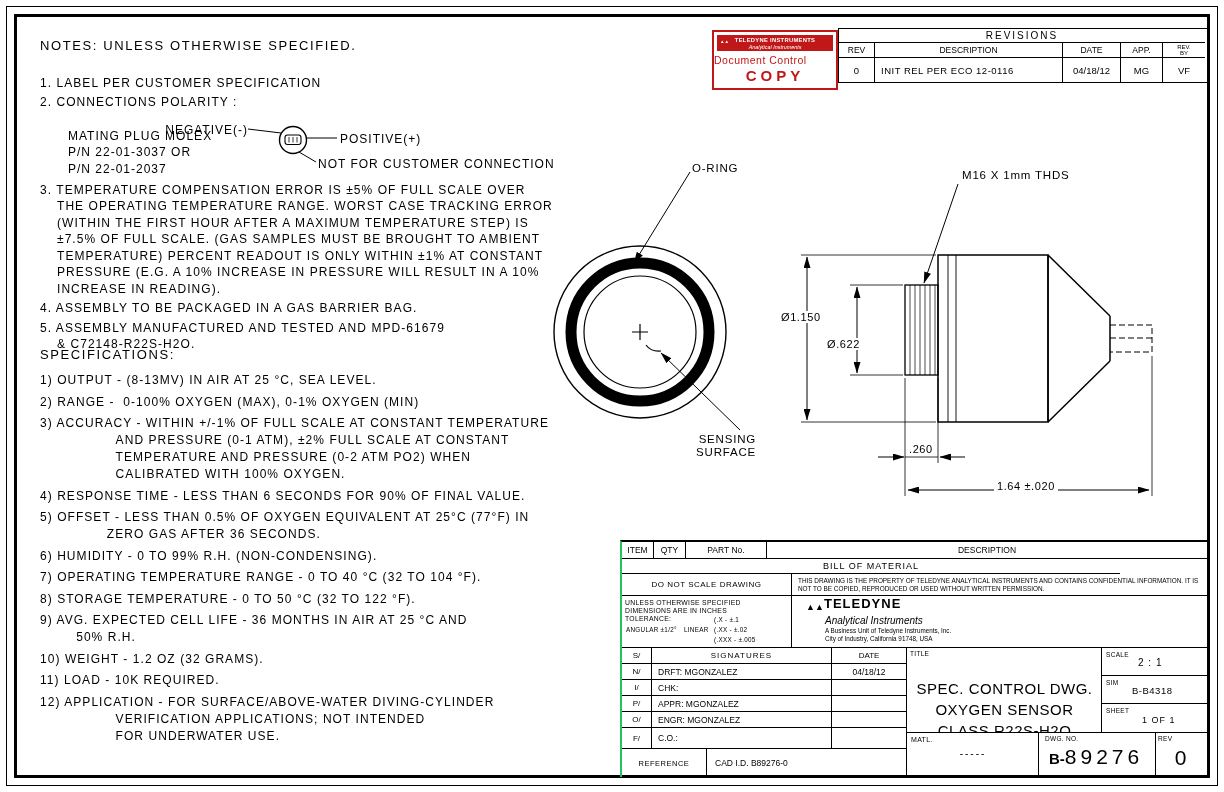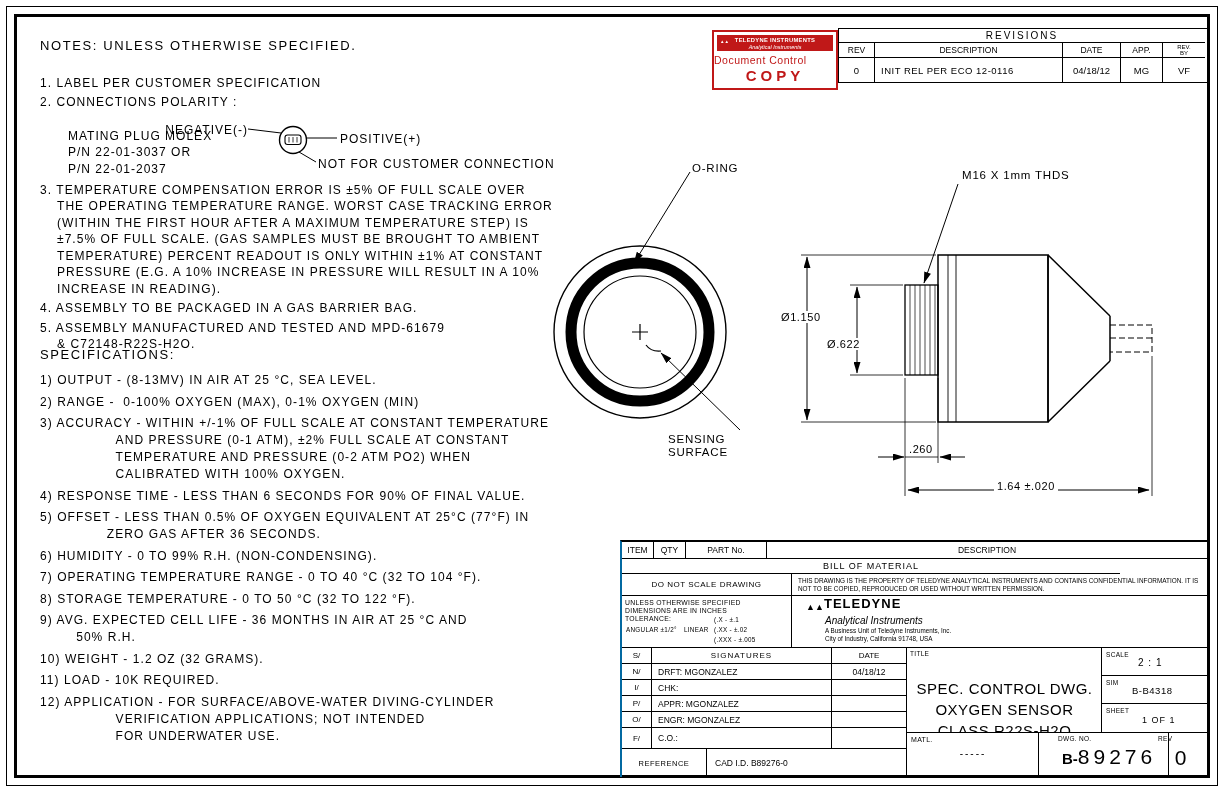--- a/index.html
+++ b/index.html
@@ -30,21 +30,21 @@
   .stamp-strip .s1{font-size:5.8px;font-weight:bold;letter-spacing:.3px;line-height:7px;margin-top:1.5px}
   .stamp-strip .s2{font-size:5.4px;font-style:italic;line-height:6px}
   .stamp-dc{position:absolute;left:0;right:0;top:22px;text-align:left;color:#c01818;font-size:10.5px;letter-spacing:.5px}
   .stamp-copy{position:absolute;left:0;right:0;top:35px;text-align:center;color:#c01818;font-size:15px;font-weight:bold;letter-spacing:4px}
 
   .rev{position:absolute;left:838px;top:28px;width:369px;height:53px;border:1.5px solid #000}
 
   .dwg-label{position:absolute;font-size:11.5px;letter-spacing:.8px}
   .dim-label{position:absolute;font-size:11px;letter-spacing:.6px;background:#fff;padding:0 3px}
 
-  .tb{position:absolute;left:620px;top:540px;width:587px;height:235px;border-left:2px solid #0369a1;border-top:2px solid #000}
+  .tb{position:absolute;left:620px;top:540px;width:587px;height:235px;border-left:2px solid #22c55e;border-top:2px solid #000}
   .lbl{position:absolute;font-size:6.5px;letter-spacing:.3px}
 </style>
 </head>
 <body>
 
 <div class="sheet-outer"></div>
 <div class="sheet-inner"></div>
 
 <div class="notes">
   <div class="notes-title">NOTES: UNLESS OTHERWISE SPECIFIED.</div>
@@ -170,21 +170,21 @@
         <line x1="965" y1="457" x2="940" y2="457" marker-end="url(#arr)"></line>
         <line x1="905" y1="457" x2="938" y2="457" stroke-width="0.8"></line>
         <line x1="908" y1="490" x2="1149" y2="490" marker-start="url(#arr)" marker-end="url(#arr)"></line>
       </g>
     </g>
   </g>
 </svg>
 
 <span class="dwg-label" style="left:692px;top:162px">O-RING</span>
 <span class="dwg-label" style="left:962px;top:169px">M16 X 1mm THDS</span>
-<span class="dwg-label prl" style="left:668px;top:433px;width:88px;text-align:left;line-height:13px">SENSING
+<span class="dwg-label prl" style="left:668px;top:433px;width:88px;text-align:right;line-height:13px">SENSING
 SURFACE</span>
 <span class="dim-label" style="left:778px;top:311px">Ø1.150</span>
 <span class="dim-label" style="left:824px;top:338px">Ø.622</span>
 <span class="dim-label" style="left:906px;top:443px">.260</span>
 <span class="dim-label" style="left:994px;top:480px">1.64 ±.020</span>
 
 <div class="tb">
 
   <div class="cell ctr" style="left:0;top:0;width:32px;height:17px;font-size:8.5px">ITEM</div>
   <div class="cell ctr" style="left:32px;top:0;width:32px;height:17px;font-size:8.5px">QTY</div>
@@ -257,21 +257,21 @@
   </div>
   <div class="cell nr" style="left:480px;top:162px;width:105px;height:29px">
     <span class="lbl" style="left:4px;top:3px">SHEET</span>
     <span class="abs" style="left:40px;top:11px;font-size:9px;letter-spacing:1px">1 OF 1</span>
   </div>
 
   <div class="cell nb" style="left:285px;top:191px;width:132px;height:44px">
     <span class="lbl" style="left:4px;top:3px;font-size:7px">MATL.</span>
     <div class="abs" style="left:0;top:15px;width:132px;text-align:center;font-size:10px;letter-spacing:2px">-----</div>
   </div>
-  <div class="cell nb" style="left:432px;top:191px;width:115px;height:44px">
+  <div class="cell nb" style="left:419px;top:191px;width:115px;height:44px">
     <span class="lbl" style="left:4px;top:2px">DWG. NO.</span>
     <div class="abs" style="left:8px;top:12px">
       <span style="font-size:15px;font-weight:bold">B-</span><span style="font-size:21px;letter-spacing:4px">89276</span>
     </div>
   </div>
   <div class="cell nb nr" style="left:532px;top:191px;width:53px;height:44px">
     <span class="lbl" style="left:4px;top:2px">REV</span>
     <div class="abs" style="left:0;top:13px;width:53px;text-align:center;font-size:21px">0</div>
   </div>
 </div>

